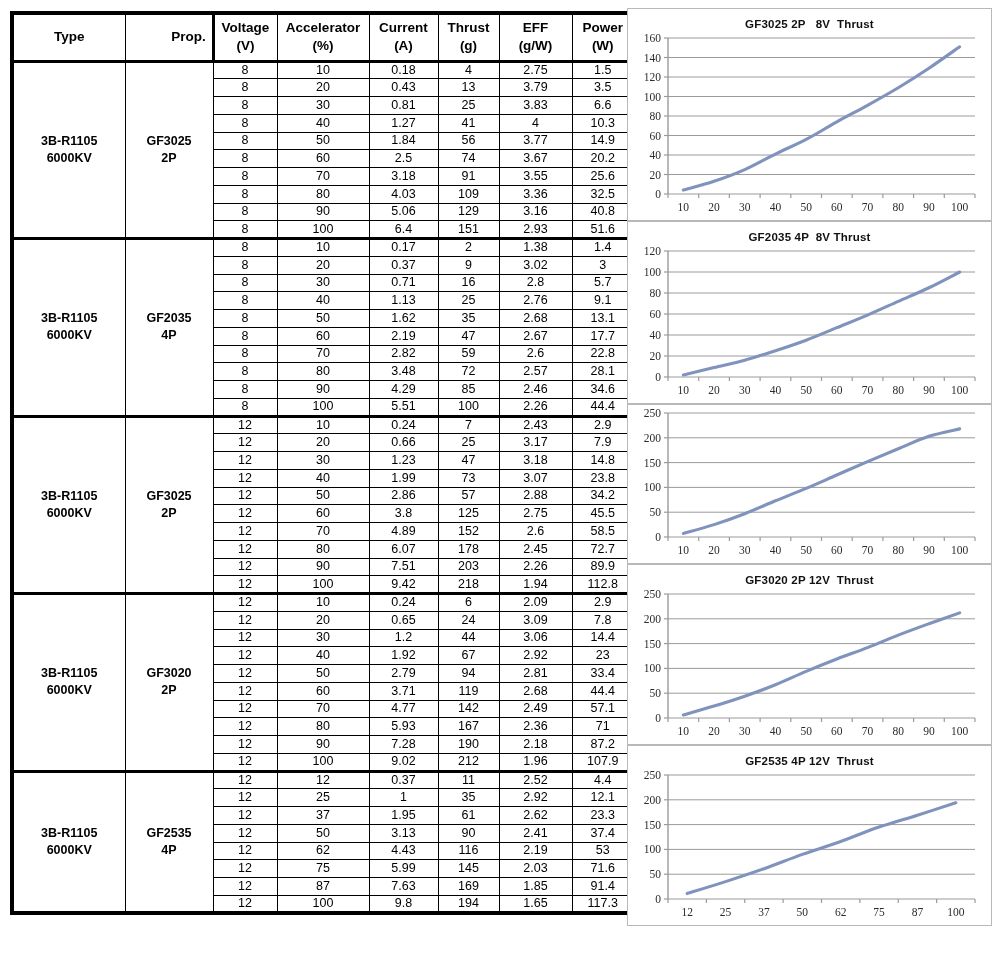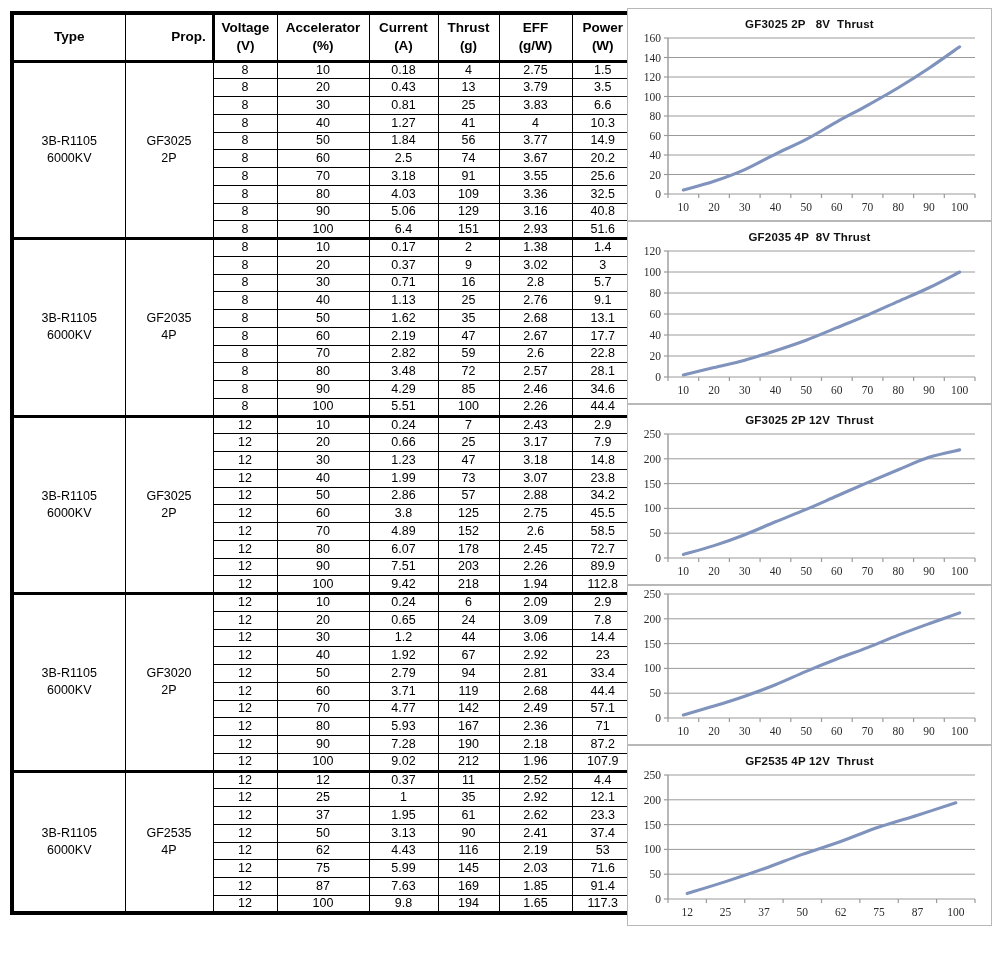--- a/index.html
+++ b/index.html
@@ -37,20 +37,21 @@
   table.spec thead th {
     font-weight: bold;
     font-size: 13.5px;
     height: 48px;
     border-bottom: 3px solid #000;
   }
   td.grp {
     font-size: 13px;
     border-right: 3px solid #000;
     border-left: none;
+    font-weight: bold;
   }
   td.grp-type { border-right: 1px solid #000; }
   tr.blk-first td { border-top: 3px solid #000; }
   .two-line { display:block; line-height: 1.35; }
   col.c-type  { width: 113px; }
   col.c-prop  { width: 88px; }
   col.c-volt  { width: 64px; }
   col.c-acc   { width: 92px; }
   col.c-cur   { width: 69px; }
   col.c-thr   { width: 61px; }
@@ -674,21 +675,20 @@
             <line x1="285.6" x2="285.6" y1="134" y2="138" class="tickmark"></line>
             <text x="300.95" y="151" text-anchor="middle" class="xtick">90</text>
             <line x1="316.3" x2="316.3" y1="134" y2="138" class="tickmark"></line>
             <text x="331.65" y="151" text-anchor="middle" class="xtick">100</text>
             <line x1="347" x2="347" y1="134" y2="138" class="tickmark"></line>
             <path d="M 55.35 131.90 C 60.47 130.68, 75.82 127.00, 86.05 124.55 C 96.28 122.10, 106.52 120.00, 116.75 117.20 C 126.98 114.40, 137.22 111.08, 147.45 107.75 C 157.68 104.42, 167.92 101.10, 178.15 97.25 C 188.38 93.40, 198.62 88.85, 208.85 84.65 C 219.08 80.45, 229.32 76.43, 239.55 72.05 C 249.78 67.68, 260.02 62.95, 270.25 58.40 C 280.48 53.85, 290.72 49.65, 300.95 44.75 C 311.18 39.85, 326.53 31.63, 331.65 29.00" class="series" stroke="#7f93bd"></path>
           </svg>
         </div>
       </div>
       <div class="chart-panel">
-        <div class="chart-title">GF3025 2P 12V  Thrust</div>
         <div class="plot">
           <svg width="363" height="158">
             <line x1="40" x2="347" y1="132" y2="132" class="gridline"></line>
             <line x1="36" x2="40" y1="132" y2="132" class="tickmark"></line>
             <text x="33" y="136" text-anchor="end" class="ytick">0</text>
             <line x1="40" x2="347" y1="107.2" y2="107.2" class="gridline"></line>
             <line x1="36" x2="40" y1="107.2" y2="107.2" class="tickmark"></line>
             <text x="33" y="111.2" text-anchor="end" class="ytick">50</text>
             <line x1="40" x2="347" y1="82.4" y2="82.4" class="gridline"></line>
             <line x1="36" x2="40" y1="82.4" y2="82.4" class="tickmark"></line>
@@ -722,20 +722,21 @@
             <line x1="285.6" x2="285.6" y1="132" y2="136" class="tickmark"></line>
             <text x="300.95" y="149" text-anchor="middle" class="xtick">90</text>
             <line x1="316.3" x2="316.3" y1="132" y2="136" class="tickmark"></line>
             <text x="331.65" y="149" text-anchor="middle" class="xtick">100</text>
             <line x1="347" x2="347" y1="132" y2="136" class="tickmark"></line>
             <path d="M 55.35 128.53 C 60.47 127.04, 75.82 122.91, 86.05 119.60 C 96.28 116.29, 106.52 112.66, 116.75 108.69 C 126.98 104.72, 137.22 100.01, 147.45 95.79 C 157.68 91.58, 167.92 87.69, 178.15 83.39 C 188.38 79.09, 198.62 74.46, 208.85 70.00 C 219.08 65.54, 229.32 60.99, 239.55 56.61 C 249.78 52.23, 260.02 47.93, 270.25 43.71 C 280.48 39.50, 290.72 34.62, 300.95 31.31 C 311.18 28.01, 326.53 25.11, 331.65 23.87" class="series" stroke="#7f93bd"></path>
           </svg>
         </div>
       </div>
       <div class="chart-panel">
+        <div class="chart-title">GF3020 2P 12V  Thrust</div>
         <div class="plot">
           <svg width="363" height="158">
             <line x1="40" x2="347" y1="132" y2="132" class="gridline"></line>
             <line x1="36" x2="40" y1="132" y2="132" class="tickmark"></line>
             <text x="33" y="136" text-anchor="end" class="ytick">0</text>
             <line x1="40" x2="347" y1="107.2" y2="107.2" class="gridline"></line>
             <line x1="36" x2="40" y1="107.2" y2="107.2" class="tickmark"></line>
             <text x="33" y="111.2" text-anchor="end" class="ytick">50</text>
             <line x1="40" x2="347" y1="82.4" y2="82.4" class="gridline"></line>
             <line x1="36" x2="40" y1="82.4" y2="82.4" class="tickmark"></line>

